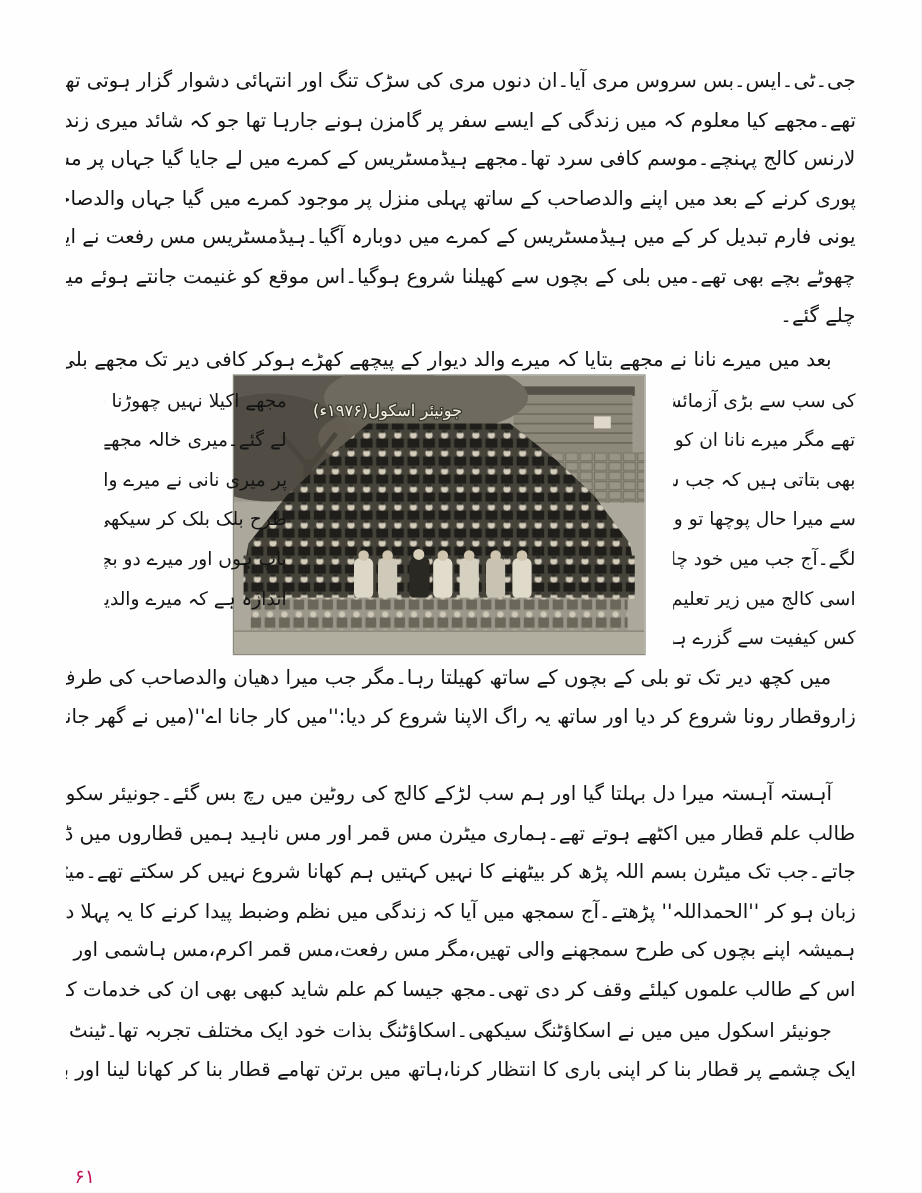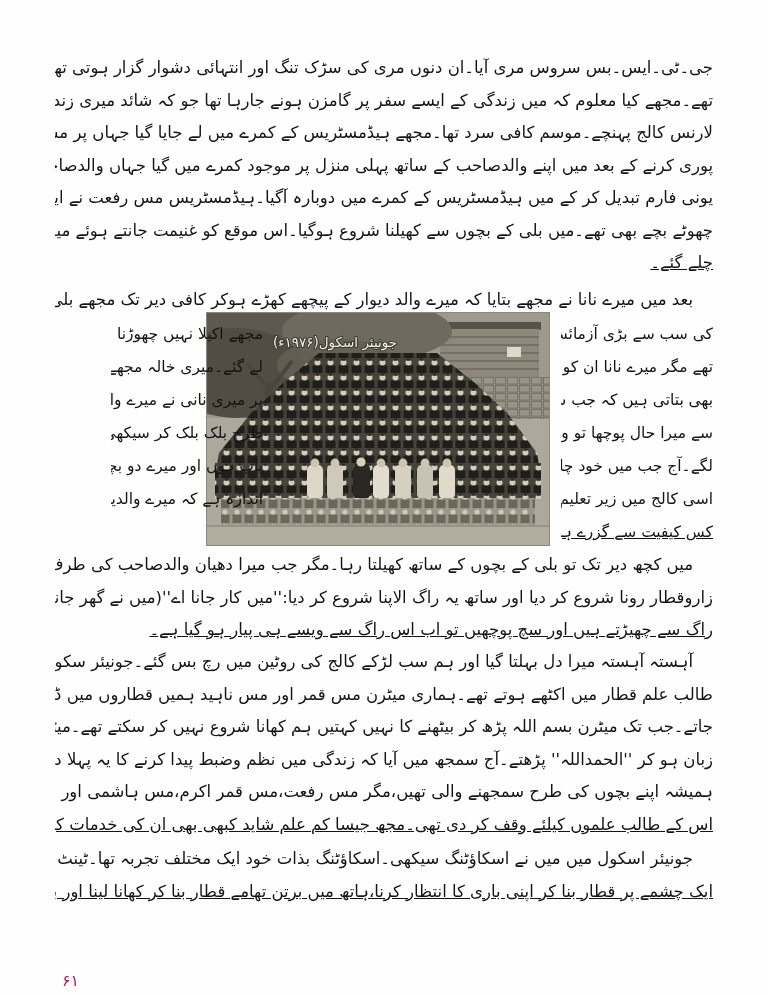--- a/index.html
+++ b/index.html
@@ -17,30 +17,30 @@
   .line{
     font-size:16.5px;
     line-height:32.5px;
     height:32.5px;
     overflow:hidden;
     text-align:justify;
     text-align-last:justify;
     text-justify:inter-word;
     white-space:nowrap;
   }
-  .line.end{text-align:left;text-align-last:right;text-decoration:underline;}
+  .line.end{text-align:left;text-align-last:right;}
   .line.indent{text-indent:20px;}
   
   .wrap{
     position:absolute;right:55px;left:55px;top:312px;height:234px;
     display:flex;flex-direction:row;align-items:flex-start;
   }
   .col{width:152px;flex:0 0 auto;padding-top:6px;}
   .col .line{font-size:15.5px;line-height:33px;height:33px;}
-  .photo-wrap{flex:0 0 auto;width:276px;margin:0 11px;}
+  .photo-wrap{flex:0 0 auto;width:276px;margin:0 23px;}
   .photo-wrap svg{display:block;border:1px solid #8b887e;}
   .pagenum{
     position:absolute;top:971px;left:62px;
     font-size:16px;color:#be185d;
     direction:rtl;
   }
   .svg-caption{
     font-family:"DejaVu Sans",sans-serif;
     font-size:13.5px;
     fill:#f3f0e6;
@@ -164,21 +164,20 @@
       <div class="line">پر میری نانی نے میرے والد</div>
       <div class="line">طرح بلک بلک کر سیکھی</div>
       <div class="line">باپ ہوں اور میرے دو بچے</div>
       <div class="line">اندازہ ہے کہ میرے والدین</div>
     </div>
   </div>
 
   <div class="block" style="top:549px">
     <div class="line indent">میں کچھ دیر تک تو بلی کے بچوں کے ساتھ کھیلتا رہا۔مگر جب میرا دھیان والدصاحب کی طرف ہوا تو میں انہیں ڈھونڈنے لگا۔نہ ملنے پر میں نے</div>
     <div class="line">زاروقطار رونا شروع کر دیا اور ساتھ یہ راگ الاپنا شروع کر دیا:''میں کار جانا اے''(میں نے گھر جانا ہے)۔میرے کلاس فیلو جب بھی اکٹھے ہوں،مجھے اسی</div>
-    <div class="line end">راگ سے چھیڑتے ہیں اور سچ پوچھیں تو اب اس راگ سے ویسے ہی پیار ہو گیا ہے۔</div>
   </div>
 
   <div class="block" style="top:646px">
     <div class="line indent">آہستہ آہستہ میرا دل بہلتا گیا اور ہم سب لڑکے کالج کی روٹین میں رچ بس گئے۔جونیئر سکول میں ڈائننگ روم کے نیچے موجود لان میں سب</div>
     <div class="line">طالب علم قطار میں اکٹھے ہوتے تھے۔ہماری میٹرن مس قمر اور مس ناہید ہمیں قطاروں میں ڈائننگ روم تک لے جاتیں۔ہم بچوں کے پاس جا کر کھڑے ہو</div>
     <div class="line">جاتے۔جب تک میٹرن بسم اللہ پڑھ کر بیٹھنے کا نہیں کہتیں ہم کھانا شروع نہیں کر سکتے تھے۔میٹرن کے ''سٹینڈ اپ'' کہنے پر کھانا چھوڑ دیتے اور یک</div>
     <div class="line">زبان ہو کر ''الحمداللہ'' پڑھتے۔آج سمجھ میں آیا کہ زندگی میں نظم وضبط پیدا کرنے کا یہ پہلا درس تھا۔جونیئر سکول کی اساتذہ گو بہت پیار کرنے والی اور ہمیں</div>
     <div class="line">ہمیشہ اپنے بچوں کی طرح سمجھنے والی تھیں،مگر مس رفعت،مس قمر اکرم،مس ہاشمی اور مسز احسان الٰہی وہ شخصیات تھیں جنہوں نے اپنی زندگی اس درسگاہ اور</div>
     <div class="line end">اس کے طالب علموں کیلئے وقف کر دی تھی۔مجھ جیسا کم علم شاید کبھی بھی ان کی خدمات کو الفاظ کے قالب میں ڈھالنے کی جسارت نہ کر سکے۔</div>
   </div>

